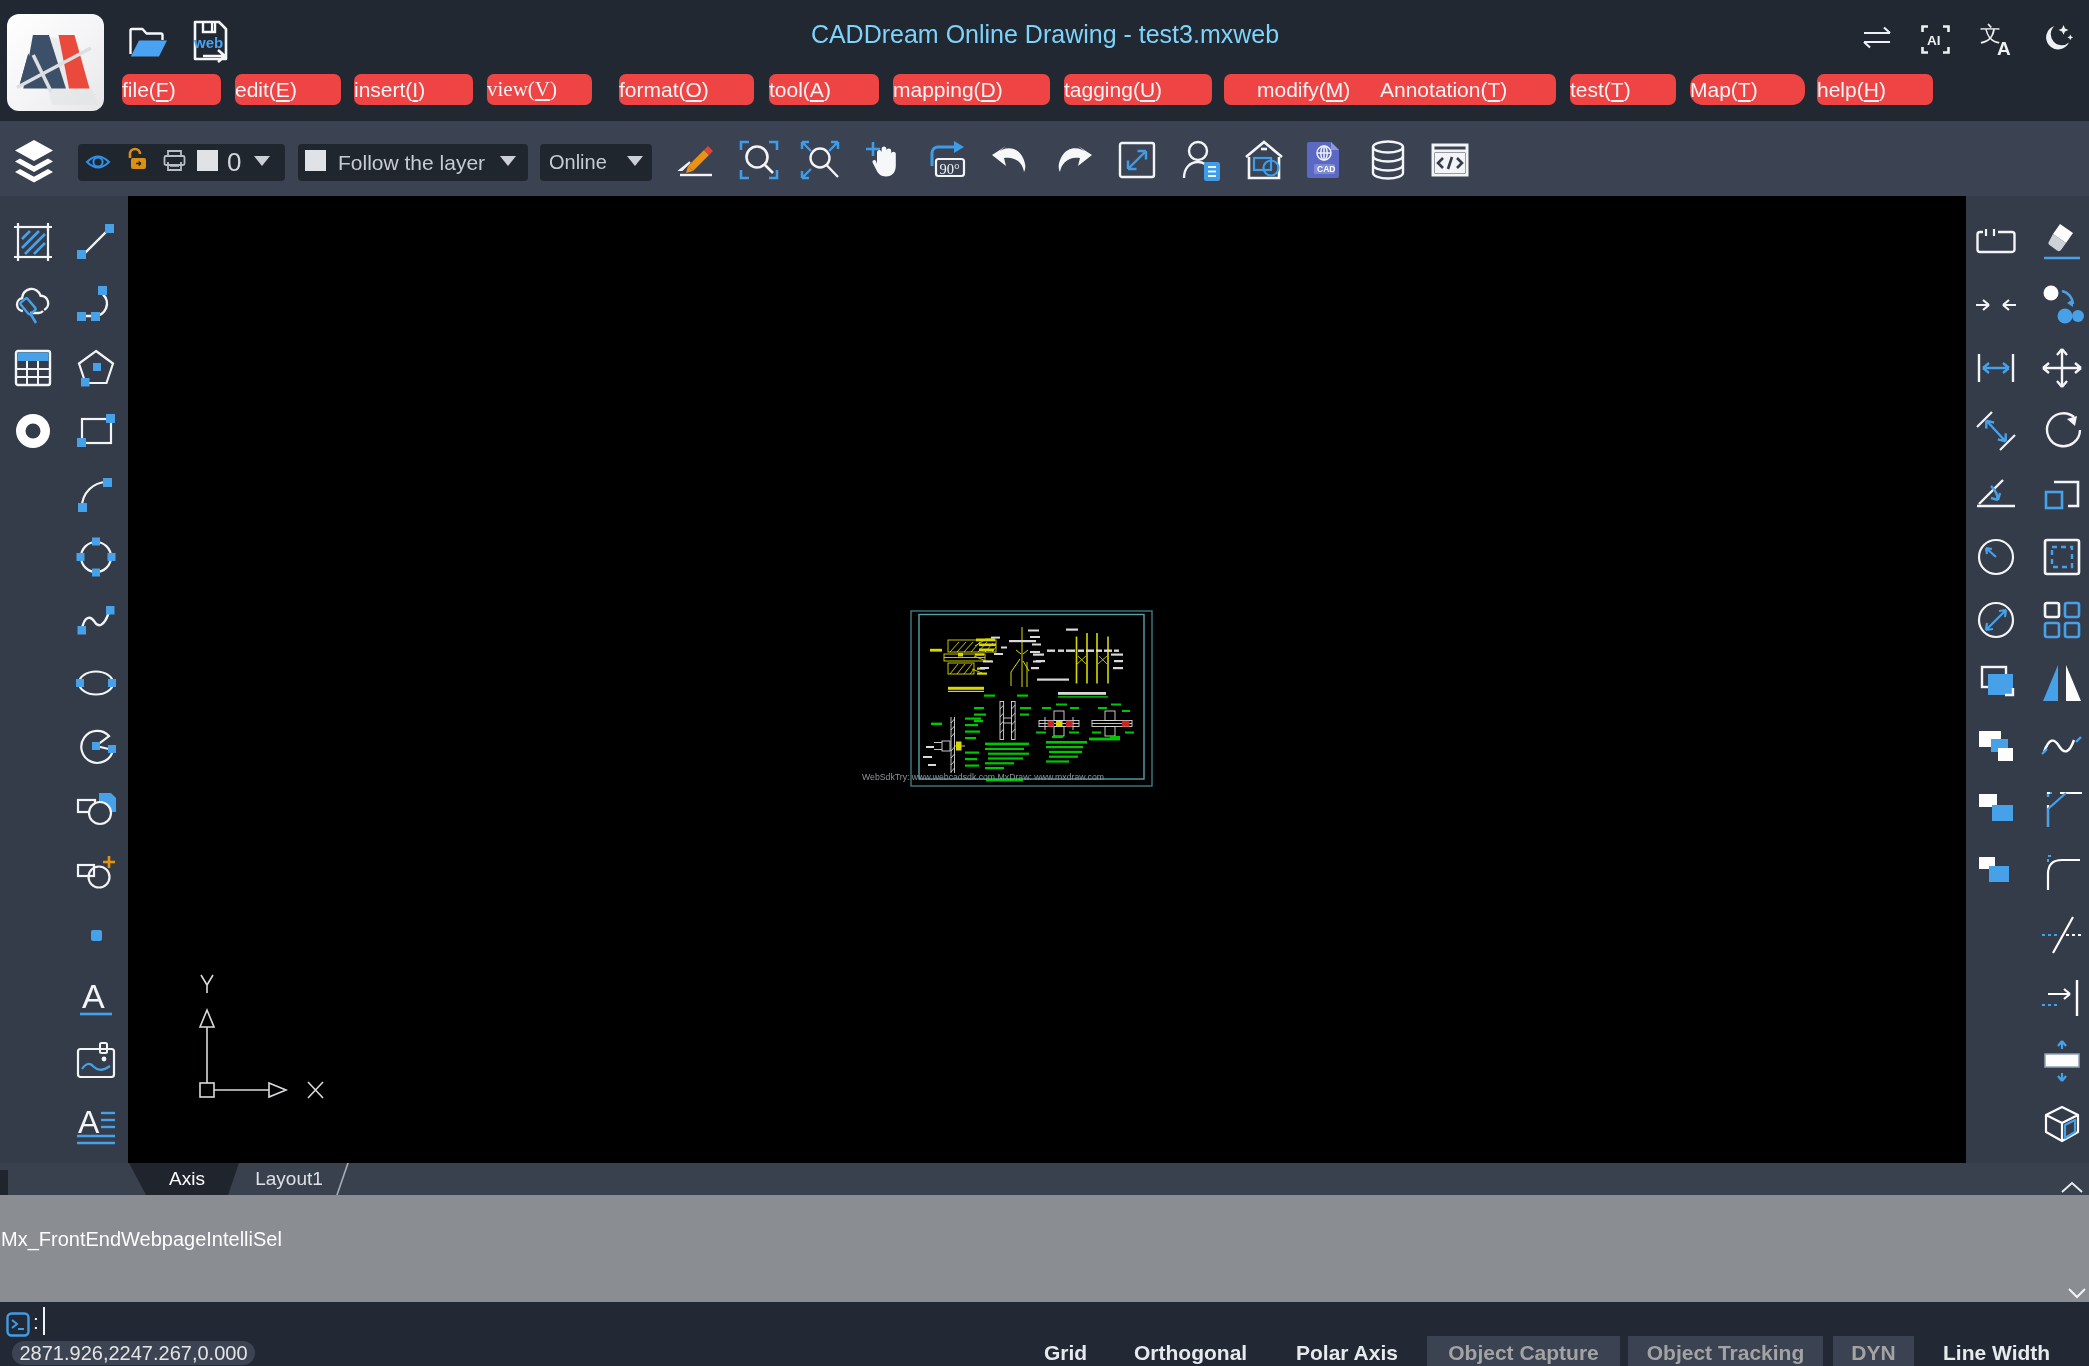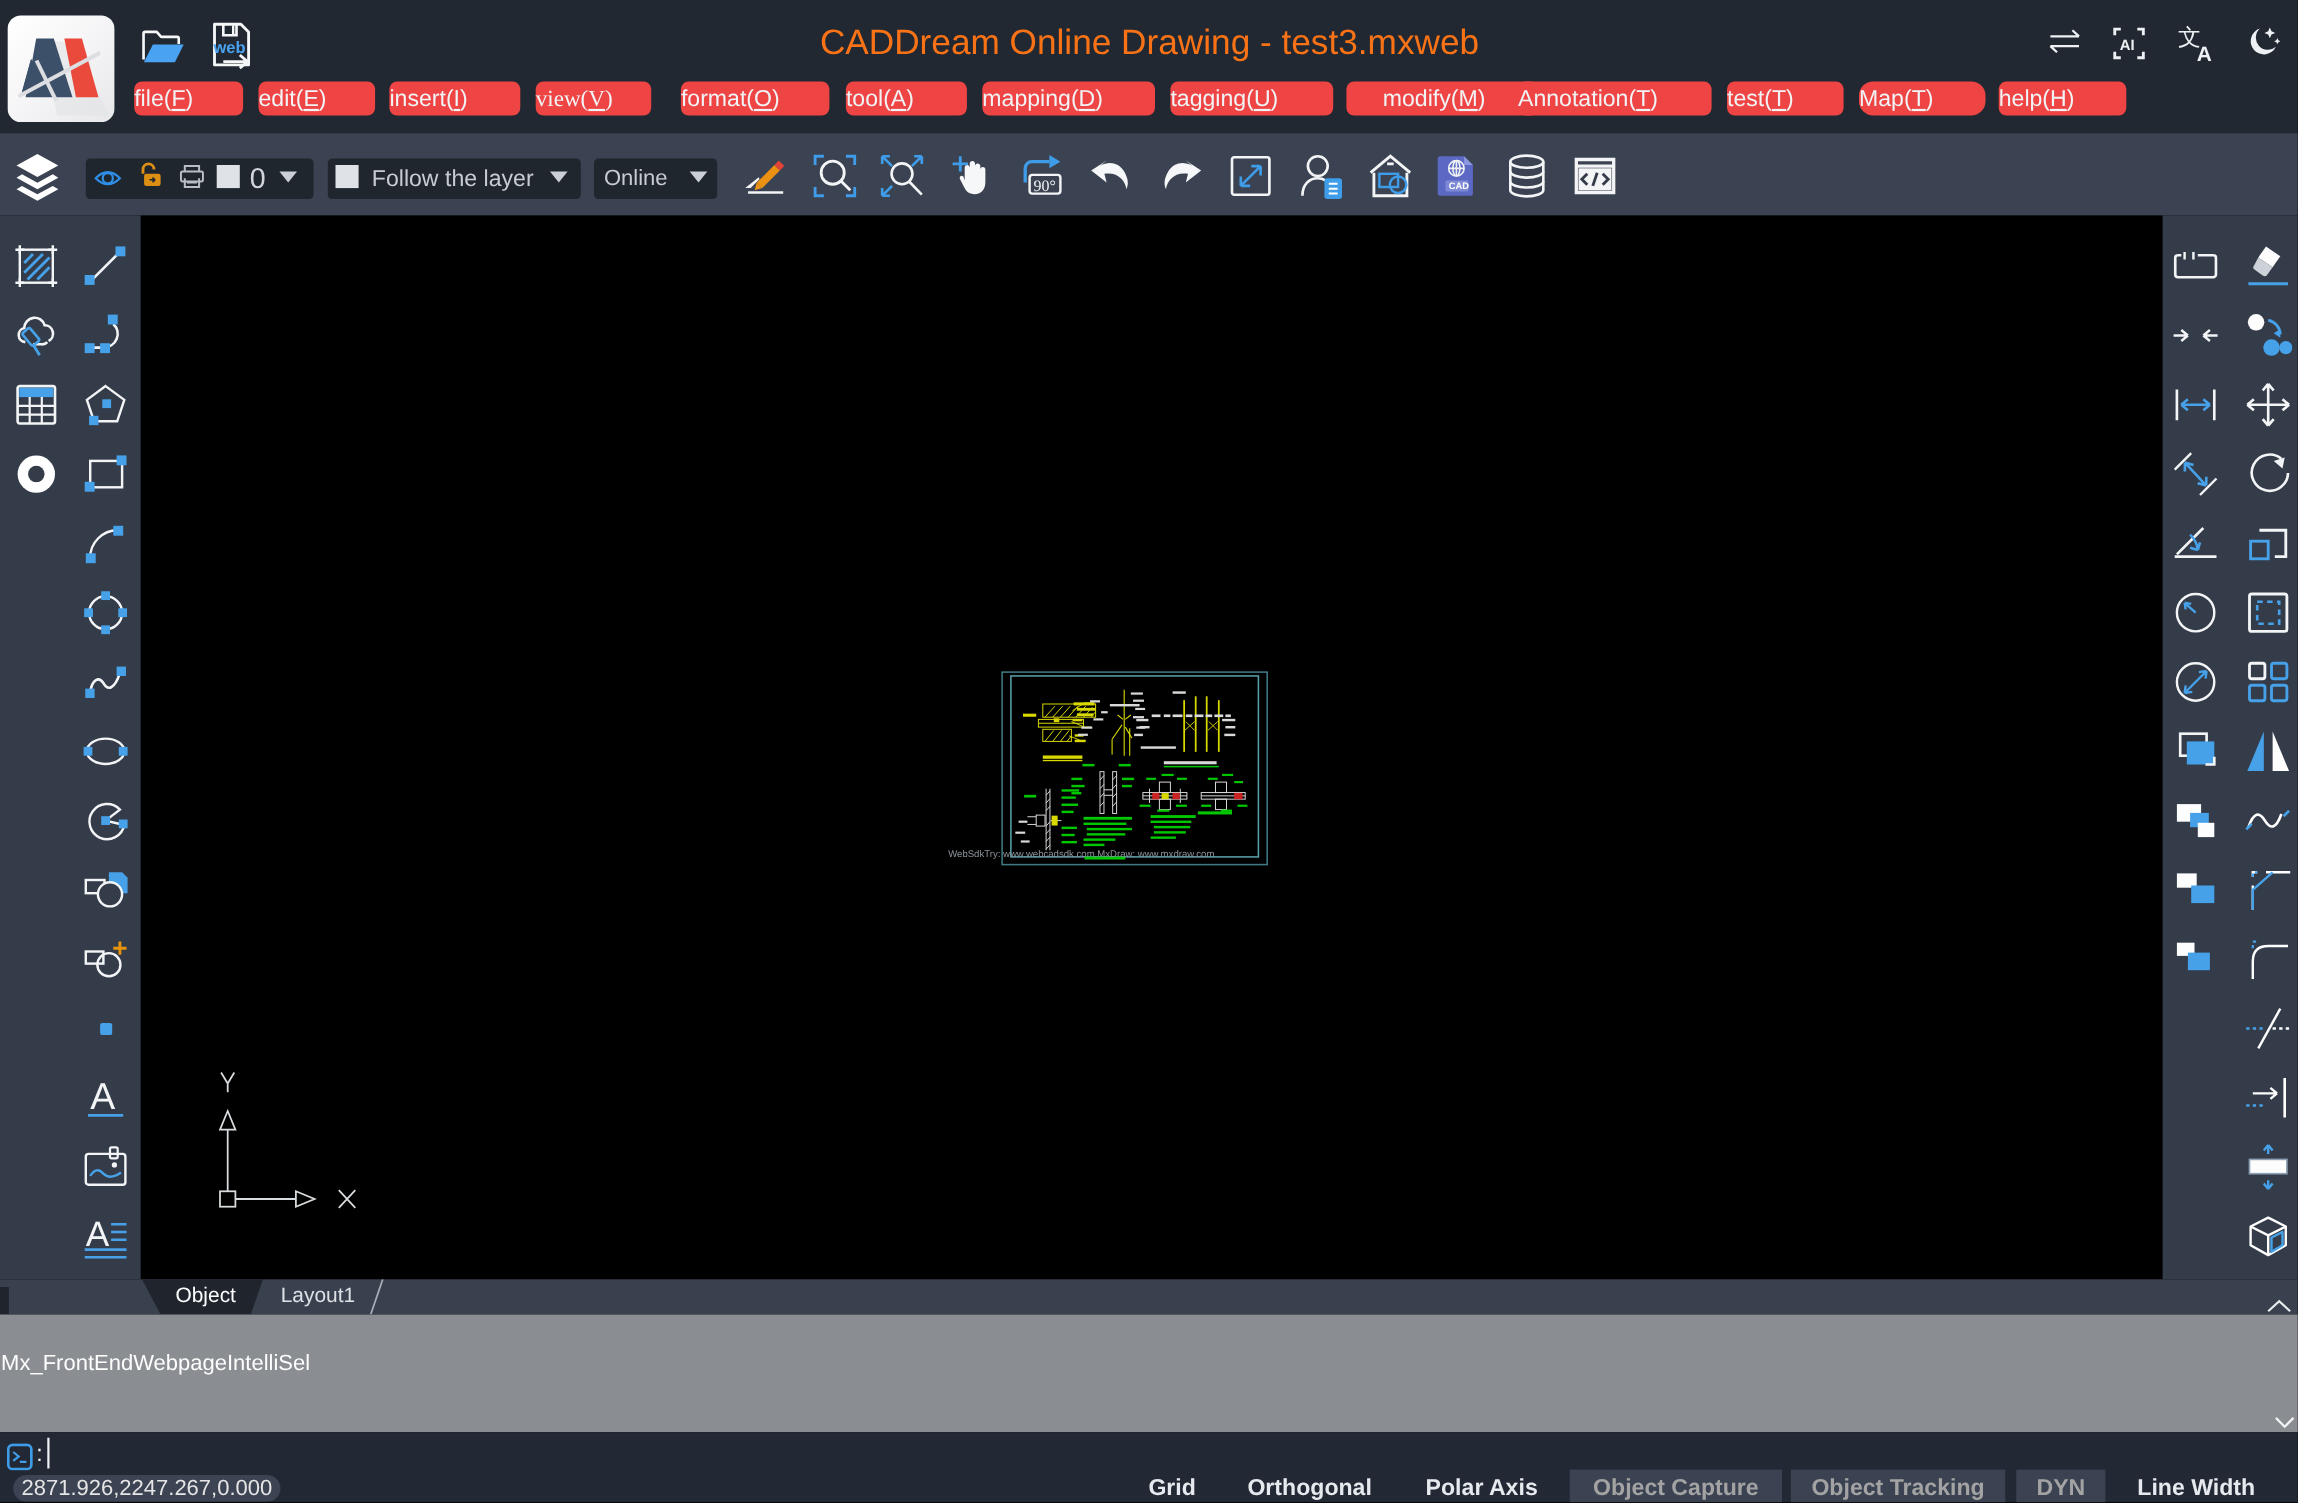--- a/index.html
+++ b/index.html
@@ -44,21 +44,21 @@
   </svg>
 
   <svg class="abs" style="left:191px;top:19px;" width="40" height="46" viewBox="0 0 40 46">
     <path d="M4 3 h24 l7 7 v30 h-31 z" fill="none" stroke="#f5f7f9" stroke-width="2.6" stroke-linejoin="round"></path>
     <path d="M12 3 v10 h12 v-10" fill="none" stroke="#f5f7f9" stroke-width="2.4"></path>
     <line x1="21" y1="4" x2="21" y2="12" stroke="#f5f7f9" stroke-width="2.2"></line>
     <text x="3" y="29" font-size="15" font-weight="700" fill="#4aa3f2" font-family="Liberation Sans">web</text>
     <path d="M12 37 h22 m0 0 l-7 -6 m7 6 l-7 6" fill="none" stroke="#f5f7f9" stroke-width="2.6"></path>
   </svg>
 
-  <div class="abs" style="left:600px;top:20px;width:890px;text-align:center;color:#f97316;font-size:32px;">CADDream Online Drawing - test3.mxweb</div>
+  <div class="abs" style="left:600px;top:20px;width:890px;text-align:center;color:#7dd3fc;font-size:25px;">CADDream Online Drawing - test3.mxweb</div>
 
   <svg class="abs" style="left:1862px;top:25px;" width="30" height="26" viewBox="0 0 30 26">
     <path d="M2 8 h26 m0 0 l-6 -5.5 M28 17 h-26 m0 0 l6 5.5" fill="none" stroke="#eef1f4" stroke-width="2.1"></path>
   </svg>
   <svg class="abs" style="left:1920px;top:24px;" width="31" height="31" viewBox="0 0 31 31">
     <path d="M8 2.5 h-5.5 v5.5 M23 2.5 h5.5 v5.5 M8 28.5 h-5.5 v-5.5 M23 28.5 h5.5 v-5.5" fill="none" stroke="#eef1f4" stroke-width="2.6"></path>
     <text x="7" y="21" font-size="13.5" font-weight="700" fill="#eef1f4" font-family="Liberation Sans">AI</text>
   </svg>
   <svg class="abs" style="left:1980px;top:21px;" width="36" height="36" viewBox="0 0 36 36">
     <text x="0" y="20" font-size="21" fill="#eef1f4" font-family="Liberation Sans">文</text>
@@ -618,21 +618,21 @@
   <svg class="abs" style="left:2040px;top:1102px;" width="44" height="44" viewBox="0 0 44 44">
     <path d="M6 13 L22 5 l16 8 l-16 8 z M6 13 v17 l16 9 v-18 M38 13 v17 l-16 9" fill="none" stroke="#fdfdfe" stroke-width="2.2" stroke-linejoin="round"></path>
     <path d="M25 23 l10 -5 v12 l-10 6 z" fill="none" stroke="#47a1e8" stroke-width="2.2" stroke-linejoin="round"></path>
   </svg>
 
   <div class="abs" style="left:0;top:1163px;width:2089px;height:32px;background:#39414e;"></div>
   <svg class="abs" style="left:0;top:1163px;" width="400" height="32" viewBox="0 0 400 32">
     <polygon points="129,0 239,0 228,32 146,32" fill="#20242d"></polygon>
     <line x1="348" y1="0" x2="337" y2="32" stroke="#a9aeb6" stroke-width="1.6"></line>
   </svg>
-  <div class="abs" style="left:146px;top:1163px;width:82px;text-align:center;color:#fbfcfd;font-size:19px;font-weight:400;line-height:31px;">Object</div>
+  <div class="abs" style="left:146px;top:1163px;width:82px;text-align:center;color:#fbfcfd;font-size:19px;font-weight:400;line-height:31px;">Axis</div>
   <div class="abs" style="left:248px;top:1163px;width:82px;text-align:center;color:#dde1e6;font-size:19px;line-height:31px;">Layout1</div>
   <div class="abs" style="left:0;top:1170px;width:8px;height:25px;background:#20242d;"></div>
   <svg class="abs" style="left:2058px;top:1178px;" width="28" height="18" viewBox="0 0 28 18">
     <path d="M4 14 l10 -9 10 9" fill="none" stroke="#e8ebee" stroke-width="2"></path>
   </svg>
 
   <div class="abs" style="left:0;top:1195px;width:2089px;height:107px;background:#8a8d92;"></div>
   <div class="abs" style="left:1px;top:1228px;color:#fdfdfe;font-size:20px;">Mx_FrontEndWebpageIntelliSel</div>
   <svg class="abs" style="left:2066px;top:1286px;" width="22" height="15" viewBox="0 0 22 15">
     <path d="M3 3 l8 8 8 -8" fill="none" stroke="#f2f4f6" stroke-width="2"></path>

